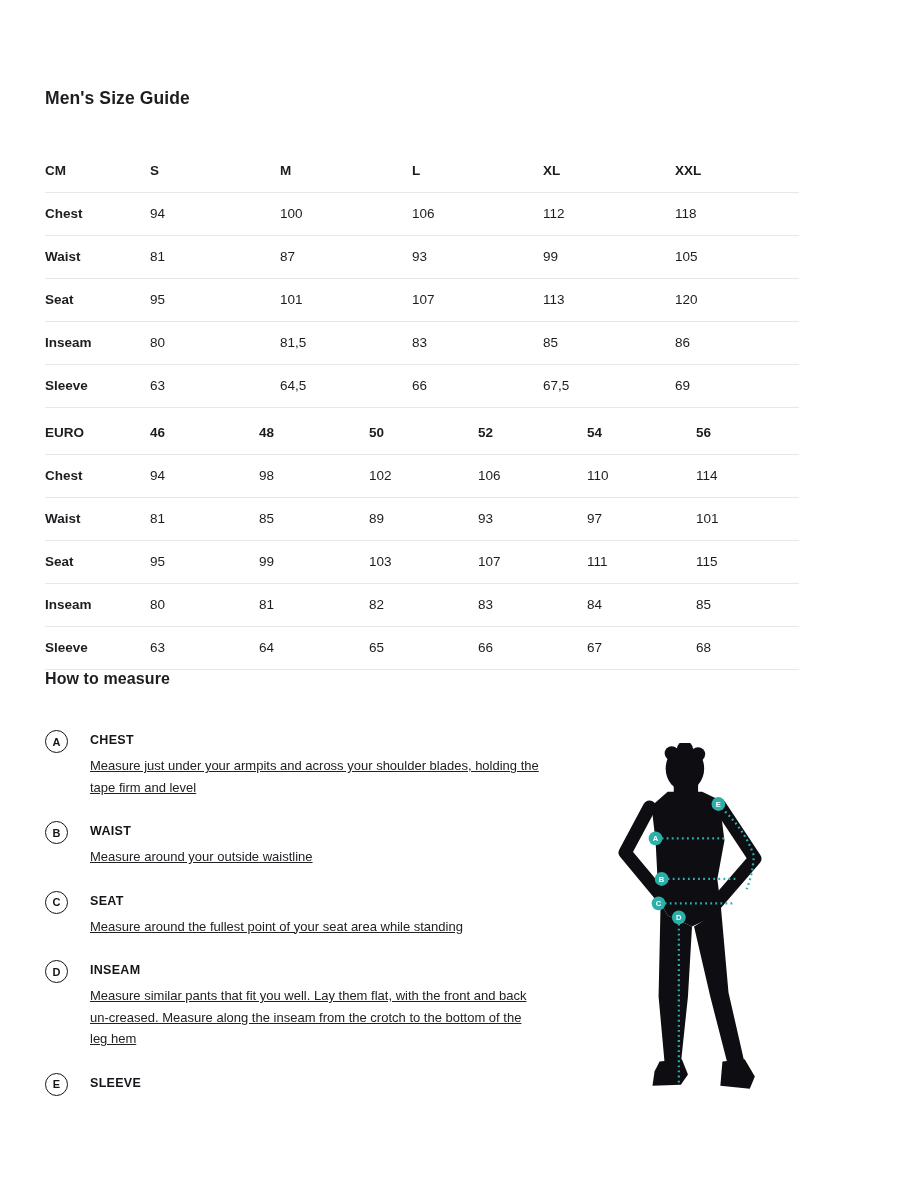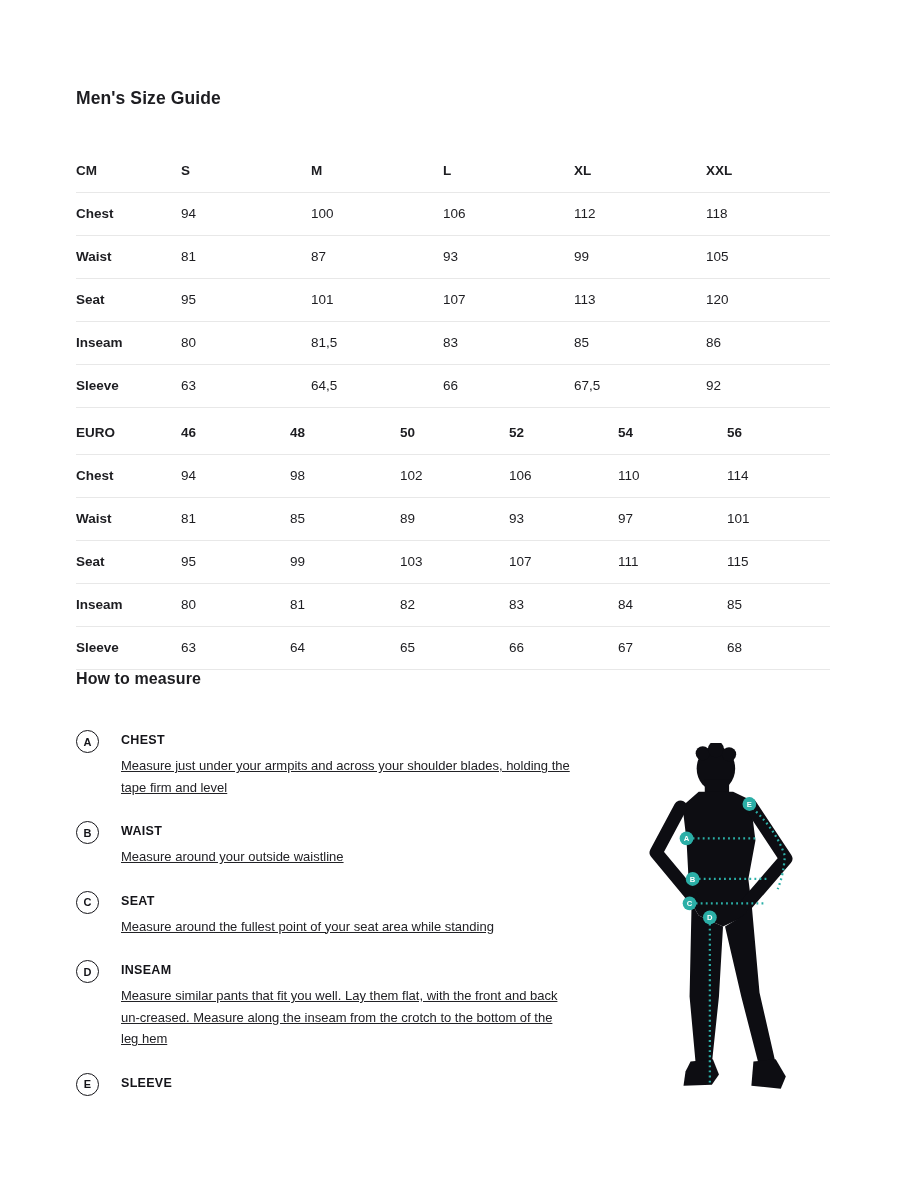--- a/index.html
+++ b/index.html
@@ -5,21 +5,21 @@
   :root{
     --accent:#2bafa7;
     --silhouette:#0d0d12;
     --text:#1d1d21;
     --muted:#222226;
     --divider:#e8e8e8;
   }
   *{box-sizing:border-box;margin:0;padding:0;}
   html,body{width:900px;height:1200px;background:#ffffff;overflow:hidden;}
   body{font-family:"Liberation Sans", sans-serif;color:var(--text);}
-  .page{width:900px;height:1200px;padding:88px 70px 0 76px;}
+  .page{width:900px;height:1200px;padding:88px 70px 0 45px;}
   h1.page-title{font-size:17.5px;font-weight:700;letter-spacing:.1px;margin-bottom:42px;}
   table.size-table{width:754px;border-collapse:collapse;table-layout:fixed;}
   table.size-table th, table.size-table td{
     text-align:left;font-size:13.5px;font-weight:400;
     padding:13px 0 14px 0;border-bottom:1px solid var(--divider);
     color:var(--text);
   }
   table.size-table thead th{font-weight:700;padding-top:12px;}
   table.size-table td.row-label{font-weight:700;}
   table.euro thead th{padding-top:17px;}
@@ -95,21 +95,21 @@
         <td>83</td>
         <td>85</td>
         <td>86</td>
       </tr>
       <tr>
         <td class="row-label">Sleeve</td>
         <td>63</td>
         <td>64,5</td>
         <td>66</td>
         <td>67,5</td>
-        <td>92</td>
+        <td>69</td>
       </tr>
     </tbody>
   </table>
 
   <table class="size-table euro">
     <colgroup>
         <col style="width:105px">
         <col style="width:109px">
         <col style="width:110px">
         <col style="width:109px">

